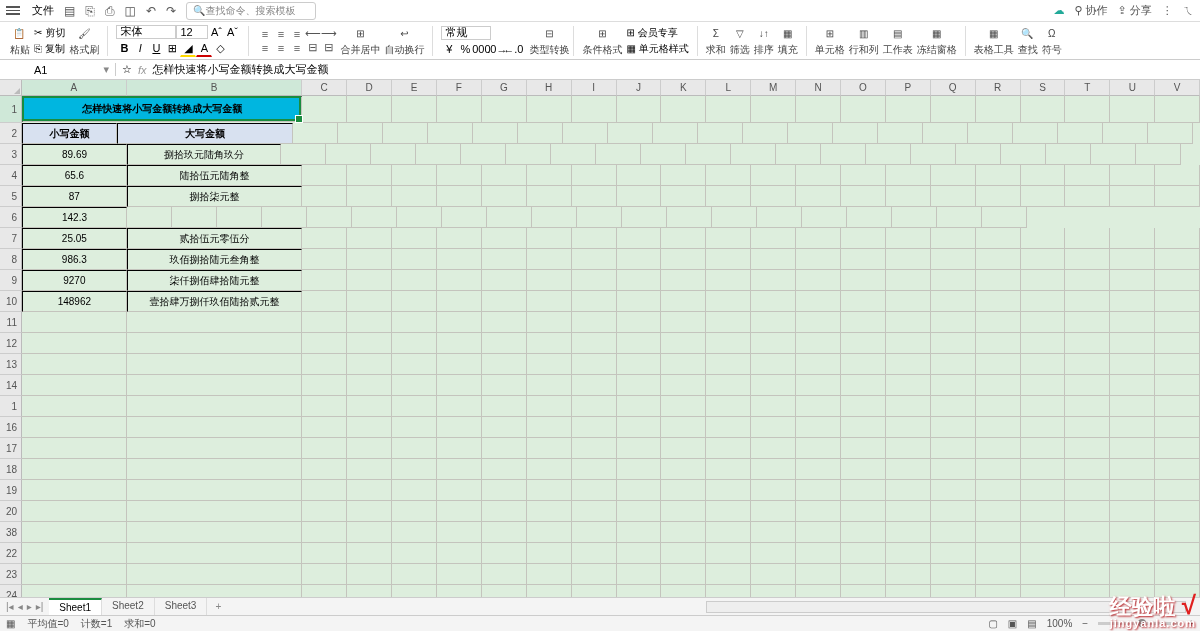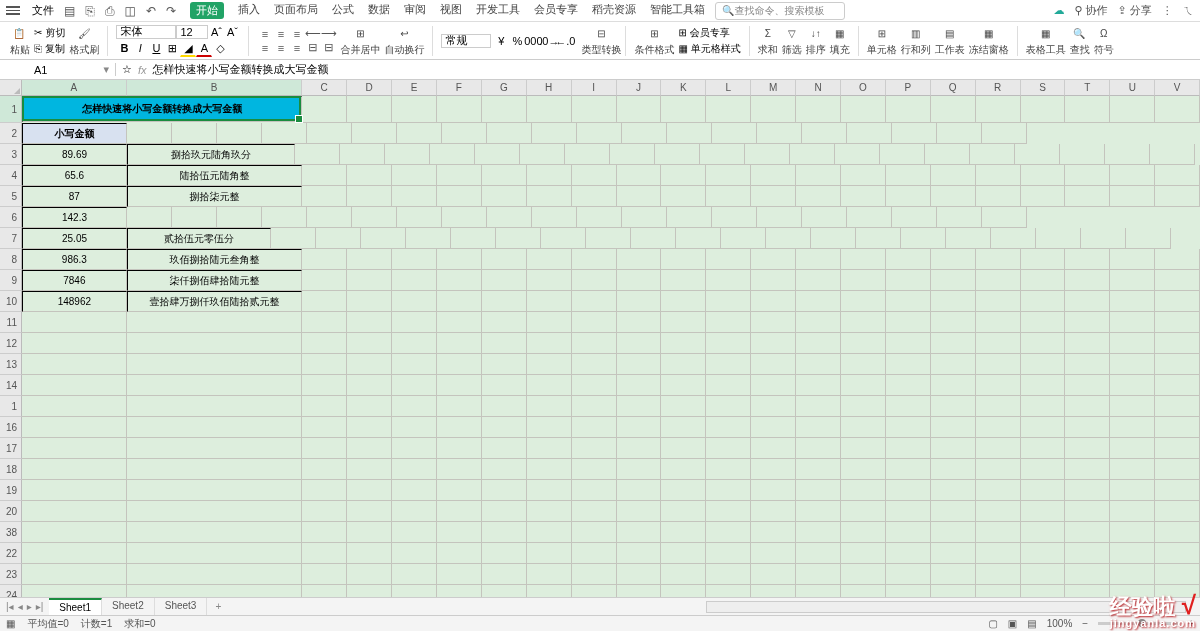--- a/index.html
+++ b/index.html
@@ -92,33 +92,20 @@
     </div>
   <div class="file-menu">文件</div>
   <div class="qab">
     <span>▤</span>
     <span>⎘</span>
     <span>⎙</span>
     <span>◫</span>
     <span>↶</span>
     <span>↷</span>
   </div>
-  <div class="tabs">
-    <span class="tab active">开始</span>
-    <span class="tab">插入</span>
-    <span class="tab">页面布局</span>
-    <span class="tab">公式</span>
-    <span class="tab">数据</span>
-    <span class="tab">审阅</span>
-    <span class="tab">视图</span>
-    <span class="tab">开发工具</span>
-    <span class="tab">会员专享</span>
-    <span class="tab">稻壳资源</span>
-    <span class="tab">智能工具箱</span>
-  </div>
   <div class="search">🔍 <span>查找命令、搜索模板</span></div>
   <div class="right">
     <span style="color:#2a9">☁</span>
     <span>⚲ <span>协作</span></span>
     <span>⇪ <span>分享</span></span>
     <span>⋮</span>
     <span>ㄟ</span>
   </div>
 </div>
 
@@ -182,21 +169,21 @@
     <div class="big-btn">
         <span class="icon">⊞</span>
         <span>合并居中</span>
       </div>
     <div class="big-btn">
         <span class="icon">↩</span>
         <span>自动换行</span>
       </div>
   </div>
   <div class="sep"></div>
-  <div class="group" style="gap:2px;align-items:flex-start">
+  <div class="group" style="flex-direction:column;gap:2px;align-items:flex-start">
     <div class="row"><input class="font-sel" style="width: 50px;" value="常规"></div>
     <div class="fmt-row">
       <span>¥</span>
       <span>%</span>
       <span>000</span>
       <span>.0→</span>
       <span>←.0</span>
     </div>
   </div>
   <div class="big-btn">
@@ -353,21 +340,22 @@
         <div class="cell" style="width: 45px;"></div>
         <div class="cell" style="width: 45px;"></div>
         <div class="cell" style="width: 45px;"></div>
         <div class="cell" style="width: 45px;"></div>
         <div class="cell" style="width: 45px;"></div>
         <div class="cell" style="width: 45px;"></div>
         <div class="cell" style="width: 45px;"></div>
       </div>
       <div class="selection" style="width: 279px; height: 25px;"></div>
       <div class="row">
-        <div class="cell header-cell" style="width: 105px;">小写金额</div>
+        <div class="cell header-cell" style="width: 95px;">小写金额</div>
+        <div class="cell header-cell" style="width: 176px;">大写金额</div>
         <div class="cell" style="width: 45px;"></div>
         <div class="cell" style="width: 45px;"></div>
         <div class="cell" style="width: 45px;"></div>
         <div class="cell" style="width: 45px;"></div>
         <div class="cell" style="width: 45px;"></div>
         <div class="cell" style="width: 45px;"></div>
         <div class="cell" style="width: 45px;"></div>
         <div class="cell" style="width: 45px;"></div>
         <div class="cell" style="width: 45px;"></div>
         <div class="cell" style="width: 45px;"></div>
@@ -377,21 +365,21 @@
         <div class="cell" style="width: 45px;"></div>
         <div class="cell" style="width: 45px;"></div>
         <div class="cell" style="width: 45px;"></div>
         <div class="cell" style="width: 45px;"></div>
         <div class="cell" style="width: 45px;"></div>
         <div class="cell" style="width: 45px;"></div>
         <div class="cell" style="width: 45px;"></div>
       </div>
       <div class="row">
         <div class="cell data-cell" style="width: 105px;">89.69</div>
-        <div class="cell data-cell" style="width: 168px;">捌拾玖元陆角玖分</div>
+        <div class="cell data-cell" style="width: 154px;">捌拾玖元陆角玖分</div>
         <div class="cell" style="width: 45px;"></div>
         <div class="cell" style="width: 45px;"></div>
         <div class="cell" style="width: 45px;"></div>
         <div class="cell" style="width: 45px;"></div>
         <div class="cell" style="width: 45px;"></div>
         <div class="cell" style="width: 45px;"></div>
         <div class="cell" style="width: 45px;"></div>
         <div class="cell" style="width: 45px;"></div>
         <div class="cell" style="width: 45px;"></div>
         <div class="cell" style="width: 45px;"></div>
@@ -472,21 +460,21 @@
         <div class="cell" style="width: 45px;"></div>
         <div class="cell" style="width: 45px;"></div>
         <div class="cell" style="width: 45px;"></div>
         <div class="cell" style="width: 45px;"></div>
         <div class="cell" style="width: 45px;"></div>
         <div class="cell" style="width: 45px;"></div>
         <div class="cell" style="width: 45px;"></div>
       </div>
       <div class="row">
         <div class="cell data-cell" style="width: 105px;">25.05</div>
-        <div class="cell data-cell" style="width: 144px;">贰拾伍元零伍分</div>
+        <div class="cell data-cell" style="width: 176px;">贰拾伍元零伍分</div>
         <div class="cell" style="width: 45px;"></div>
         <div class="cell" style="width: 45px;"></div>
         <div class="cell" style="width: 45px;"></div>
         <div class="cell" style="width: 45px;"></div>
         <div class="cell" style="width: 45px;"></div>
         <div class="cell" style="width: 45px;"></div>
         <div class="cell" style="width: 45px;"></div>
         <div class="cell" style="width: 45px;"></div>
         <div class="cell" style="width: 45px;"></div>
         <div class="cell" style="width: 45px;"></div>
@@ -519,21 +507,21 @@
         <div class="cell" style="width: 45px;"></div>
         <div class="cell" style="width: 45px;"></div>
         <div class="cell" style="width: 45px;"></div>
         <div class="cell" style="width: 45px;"></div>
         <div class="cell" style="width: 45px;"></div>
         <div class="cell" style="width: 45px;"></div>
         <div class="cell" style="width: 45px;"></div>
         <div class="cell" style="width: 45px;"></div>
       </div>
       <div class="row">
-        <div class="cell data-cell" style="width: 105px;">7846</div>
+        <div class="cell data-cell" style="width: 105px;">9270</div>
         <div class="cell data-cell" style="width: 176px;">柒仟捌佰肆拾陆元整</div>
         <div class="cell" style="width: 45px;"></div>
         <div class="cell" style="width: 45px;"></div>
         <div class="cell" style="width: 45px;"></div>
         <div class="cell" style="width: 45px;"></div>
         <div class="cell" style="width: 45px;"></div>
         <div class="cell" style="width: 45px;"></div>
         <div class="cell" style="width: 45px;"></div>
         <div class="cell" style="width: 45px;"></div>
         <div class="cell" style="width: 45px;"></div>

